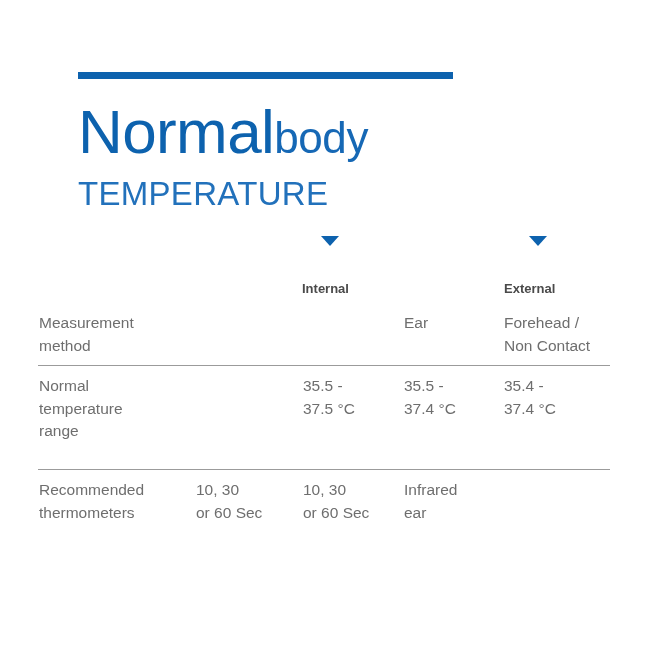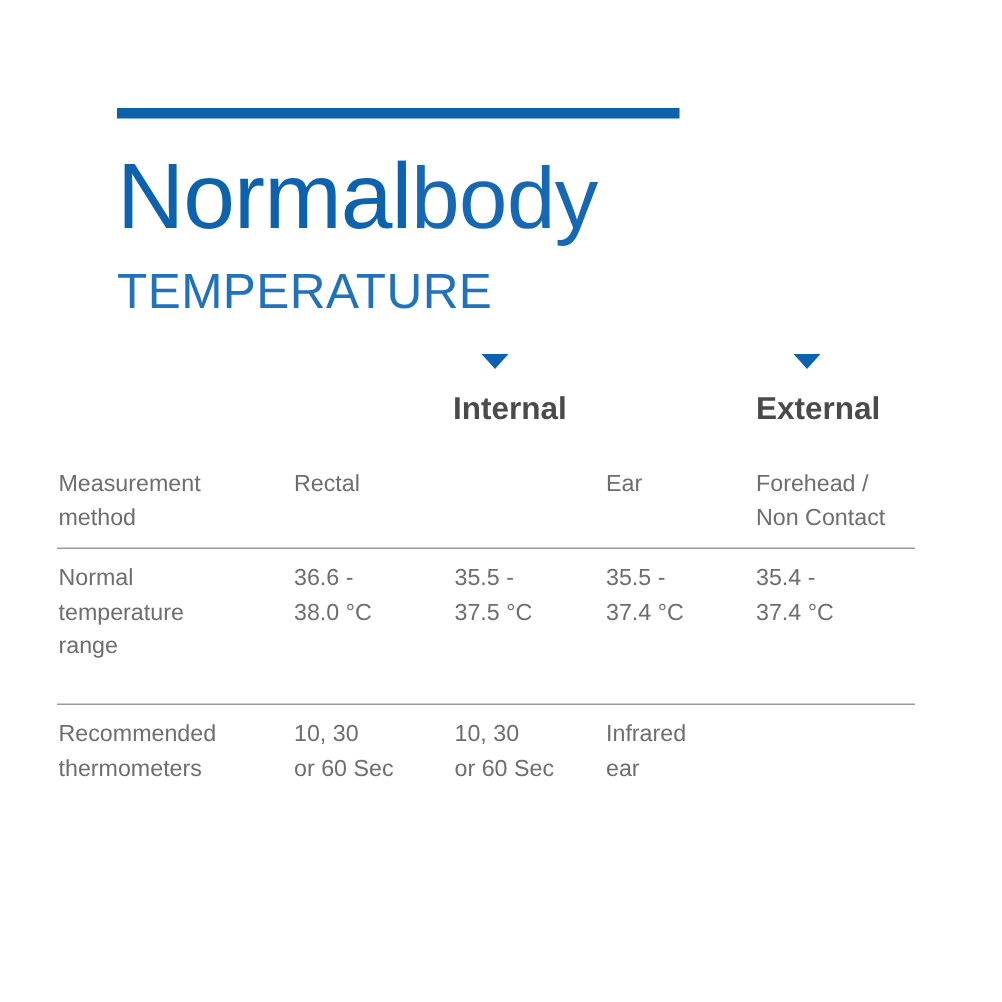--- a/index.html
+++ b/index.html
@@ -44,21 +44,21 @@
   .title-strong {
     font-family: "Liberation Sans", sans-serif;
     font-size: 62px;
     line-height: 70px;
     font-weight: 400;
     color: #0D62AE;
     letter-spacing: -0.6px;
   }
   .title-light {
     font-family: "Liberation Sans", sans-serif;
-    font-size: 58px;
+    font-size: 44px;
     line-height: 70px;
     font-weight: 300;
     color: #1668B5;
     letter-spacing: -0.4px;
     margin-top: 17px;
   }
 
   .subtitle {
     position: absolute;
     left: 78px;
@@ -80,23 +80,23 @@
     height: 0;
     border-left: 9px solid transparent;
     border-right: 9px solid transparent;
     border-top: 10px solid #0D62AE;
   }
   .group-marker.internal { left: 321px; }
   .group-marker.external { left: 529px; }
 
   .group-label {
     position: absolute;
-    top: 263px;
-    font-family: "Liberation Sans", sans-serif;
-    font-size: 21px;
+    top: 279px;
+    font-family: "Liberation Sans", sans-serif;
+    font-size: 13px;
     line-height: 20px;
     font-weight: 700;
     color: #4A4A4A;
     white-space: nowrap;
   }
   .group-label.internal { left: 302px; }
   .group-label.external { left: 504px; }
 
   
   .table {
@@ -158,33 +158,30 @@
   <div class="group-label internal">Internal</div>
 
   <div class="group-marker external"></div>
   <div class="group-label external">External</div>
 
   <div class="table">
 
     <div class="row row-head">
       <div class="cell col-0">Measurement
 method</div>
-      <div class="cell col-1">Rectal</div>
       <div class="cell col-3">Ear</div>
       <div class="cell col-4">Forehead /
 Non Contact</div>
       <div class="divider" style="top:63px;"></div>
     </div>
 
     <div class="row row-body1">
       <div class="cell col-0">Normal
 temperature
 range</div>
-      <div class="cell col-1">36.6 -
-38.0 °C</div>
       <div class="cell col-2">35.5 -
 37.5 °C</div>
       <div class="cell col-3">35.5 -
 37.4 °C</div>
       <div class="cell col-4">35.4 -
 37.4 °C</div>
       <div class="divider" style="top:104px;"></div>
     </div>
 
     <div class="row row-body2">

